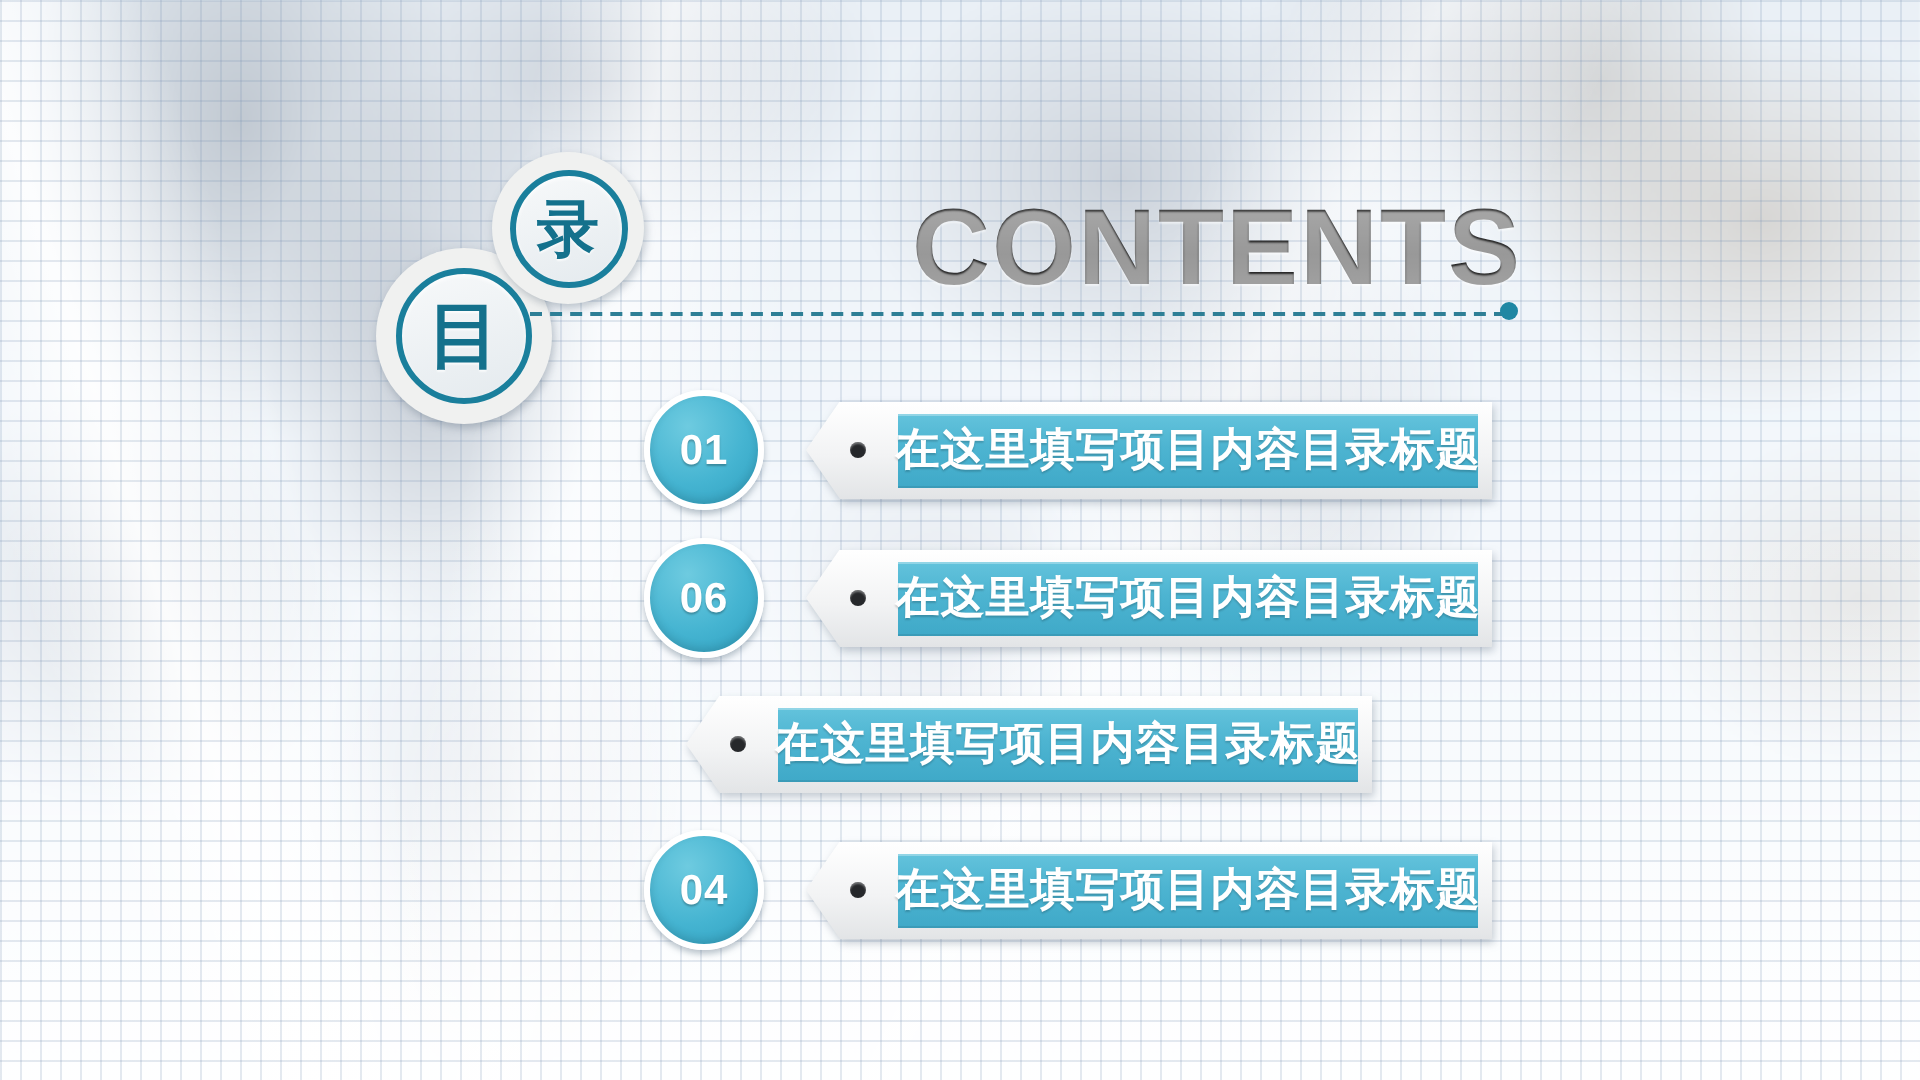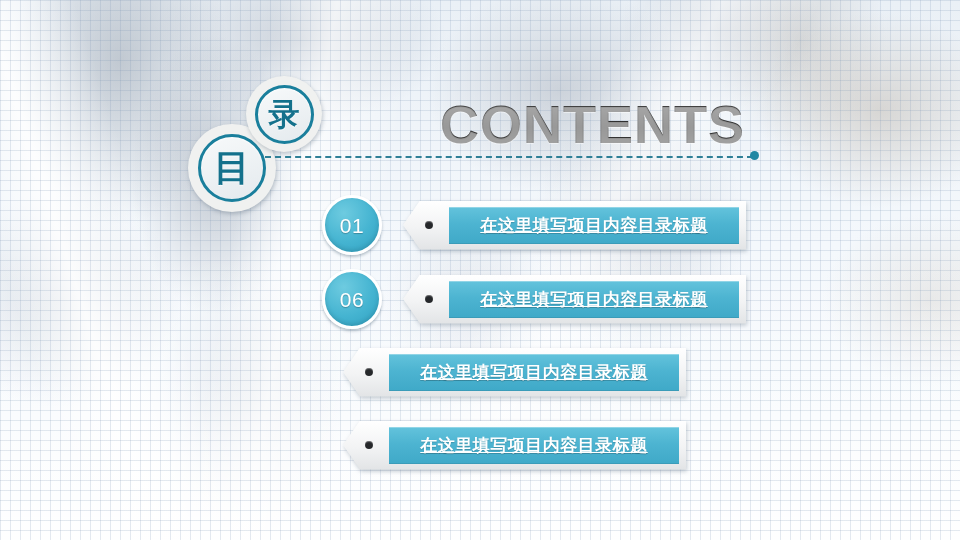--- a/index.html
+++ b/index.html
@@ -125,21 +125,21 @@
   }
   #gear-lu .gear-ring {
     width: 53px; height: 53px;
     border: 3px solid #1a7f9c;
   }
   #gear-lu .gear-char { font-size: 31px; }
 
   
   .title {
     position: absolute;
-    left: 440px;
+    left: 456px;
     top: 93px;
     font-size: 54px;
     font-weight: bold;
     letter-spacing: 1px;
     color: #262626;
     background: linear-gradient(180deg, #4a4a4a 0%, #1c1c1c 55%, #3a3a3a 100%);
     -webkit-background-clip: text;
     background-clip: text;
     -webkit-text-fill-color: transparent;
     text-shadow: 0 1px 1px rgba(255,255,255,0.55);
@@ -187,21 +187,21 @@
     box-shadow: 0 2px 3px rgba(60,85,105,0.35),
                 inset 0 -2px 4px rgba(0,0,0,0.12);
     display: flex;
     align-items: center;
     justify-content: center;
     flex: 0 0 auto;
   }
   .num-text {
     color: #ffffff;
     font-size: 21px;
-    font-weight: normal;
+    font-weight: bold;
     letter-spacing: 0.5px;
     line-height: 1;
     text-shadow: 0 1px 1px rgba(0,0,0,0.25);
     text-align: center;
   }
 
   .bar-wrap {
     position: relative;
     margin-left: 21px;
     width: 343px;
@@ -234,26 +234,25 @@
     bottom: 6px;
     background: linear-gradient(180deg, #63c3dc 0%, #4db4d1 45%, #3fa9c8 100%);
     box-shadow: inset 0 1px 0 rgba(255,255,255,0.30),
                 inset 0 -1px 0 rgba(0,0,0,0.08);
     display: flex;
     align-items: center;
     justify-content: center;
   }
   .bar-text {
     color: #ffffff;
-    font-size: 17px;
+    font-size: 22px;
     font-weight: bold;
     letter-spacing: 0.5px;
     white-space: nowrap;
     text-shadow: 0 1px 1px rgba(0,0,0,0.18);
-    text-decoration: underline;
   }
 </style>
 </head>
 <body>
 
 <div class="slide">
 
   <div class="bg-photo"></div>
   <div class="bg-streaks"></div>
   <div class="bg-grid"></div>
@@ -308,20 +307,23 @@
       <div class="bar-wrap">
         <div class="bar-plate"></div>
         <div class="bullet-dot"></div>
         <div class="bar-fill">
           <span class="bar-text">在这里填写项目内容目录标题</span>
         </div>
       </div>
     </div>
 
     <div class="row" style="top:417px">
+      <div class="num-badge">
+        <span class="num-text">04</span>
+      </div>
       <div class="bar-wrap">
         <div class="bar-plate"></div>
         <div class="bullet-dot"></div>
         <div class="bar-fill">
           <span class="bar-text">在这里填写项目内容目录标题</span>
         </div>
       </div>
     </div>
 
   </div>

